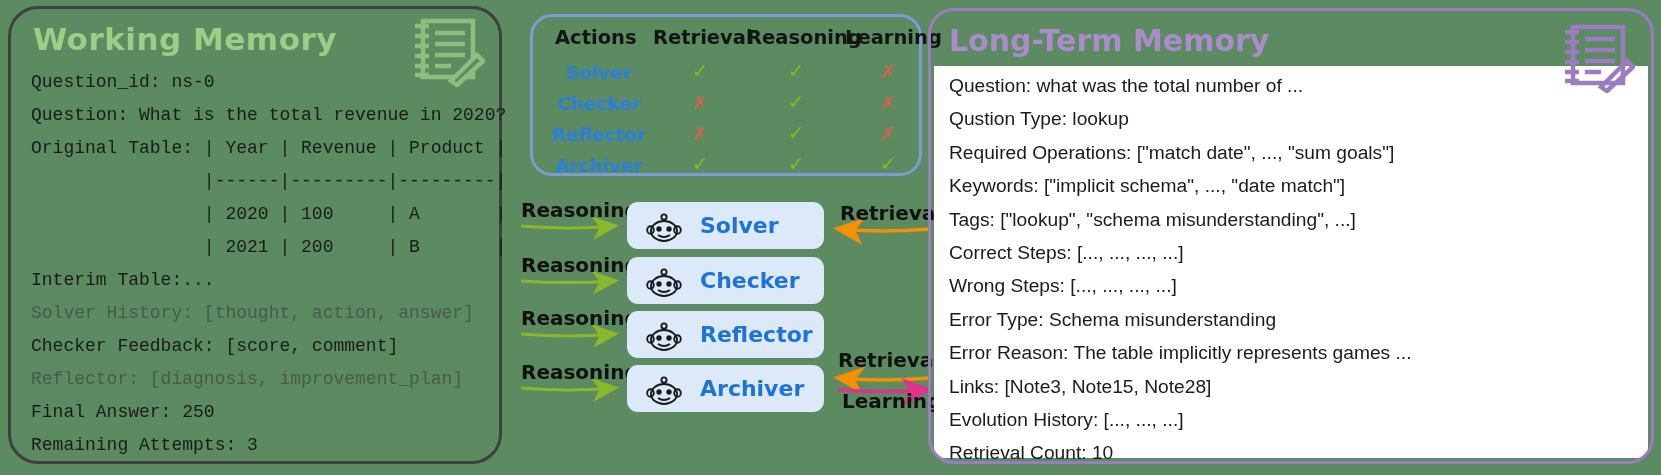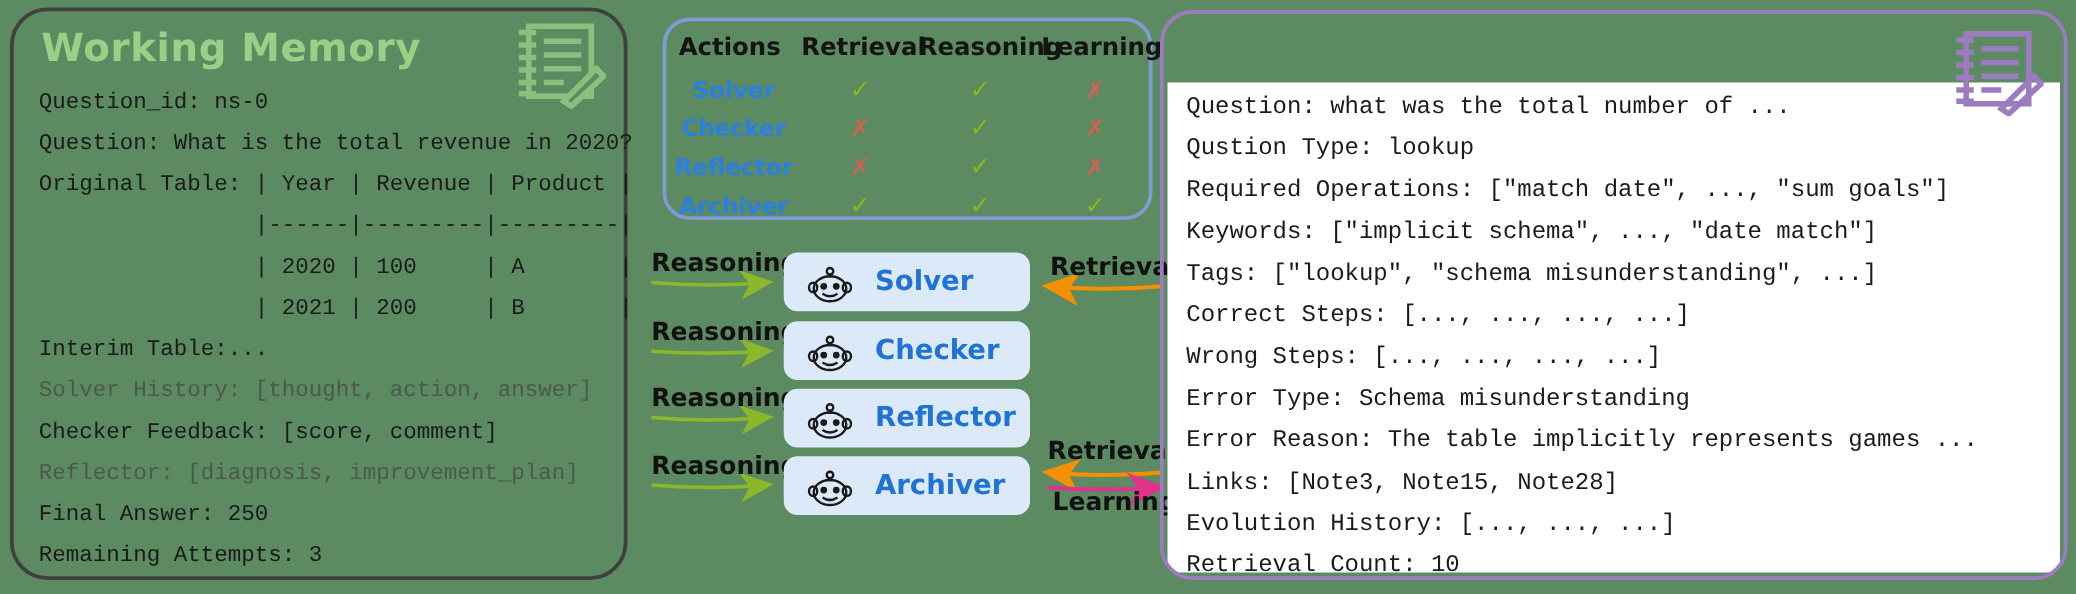--- a/index.html
+++ b/index.html
@@ -38,20 +38,21 @@
   .actions{
     position:absolute;left:530px;top:14px;width:392px;height:162px;
     border:3px solid #7e9bd4;border-radius:22px;box-sizing:border-box;
   }
   .act-grid{
     position:absolute;inset:0;
     display:grid;
     grid-template-columns:108px 94px 98px 86px;
     grid-template-rows:40px 31px 31px 31px 31px;
     align-items:center;
+    padding-left:12px;
   }
   .act-h{
     font-family:"DejaVu Sans",sans-serif;font-weight:bold;
     font-size:19.5px;color:#141414;text-align:center;
   }
   .act-h.first{text-align:left;padding-left:10px;}
   .agent-name{
     font-family:"DejaVu Sans",sans-serif;font-weight:bold;
     font-size:18.5px;color:#2a7fe0;text-align:center;
   }
@@ -97,21 +98,21 @@
     font-family:"DejaVu Sans",sans-serif;font-weight:bold;
     font-size:30px;color:#ab8bcc;
   }
   .ltm-white{
     position:absolute;left:3px;top:55px;right:3px;bottom:3px;
     background:#ffffff;
   }
   .ltm-lines{
     position:absolute;left:18px;top:58px;right:6px;
     font-size:19.2px;line-height:33.4px;color:#1b1b1b;
-    white-space:pre;font-family:Liberation Mono, monospace;
+    white-space:pre;font-family:Liberation Sans, sans-serif;
   }
   .ltm-lines div{height:33.4px;}
   .notepad-p{position:absolute;right:16px;top:6px;width:78px;height:76px;z-index:3;}
 </style>
 </head>
 <body>
 
 <div class="stage">
 
   <div class="wm">
@@ -250,20 +251,21 @@
     <path d="M14 26 q6 4 12 0"></path>
   </g>
   <circle cx="15" cy="20" r="2.7" fill="#1a1a1a"></circle>
   <circle cx="25" cy="20" r="2.7" fill="#1a1a1a"></circle>
 </svg>
       <span class="alabel">Archiver</span>
     </div>
 
   <div class="ltm">
     <div class="ltm-white"></div>
+    <div class="ltm-title">Long-Term Memory</div>
     <svg class="notepad-p" viewBox="0 0 78 76">
       <g stroke="#9b7cc0" stroke-width="4.5" fill="none">
         <rect x="16" y="10" width="50" height="56"></rect>
         <line x1="28" y1="22" x2="58" y2="22"></line>
         <line x1="28" y1="33" x2="58" y2="33"></line>
         <line x1="28" y1="44" x2="58" y2="44"></line>
         <line x1="28" y1="55" x2="44" y2="55"></line>
         <line x1="8" y1="15" x2="22" y2="15"></line>
         <line x1="8" y1="25" x2="22" y2="25"></line>
         <line x1="8" y1="35" x2="22" y2="35"></line>

